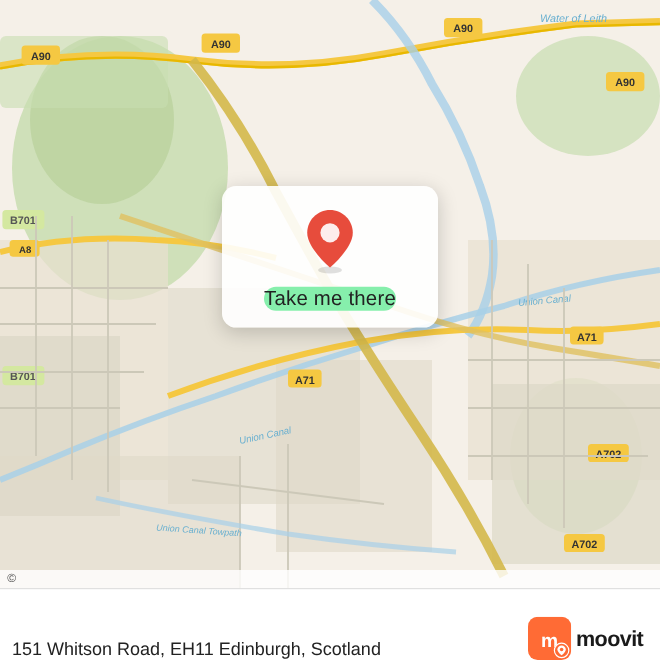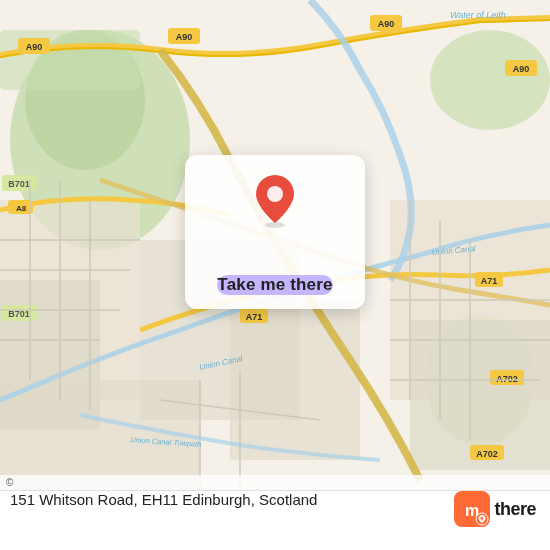--- a/index.html
+++ b/index.html
@@ -65,39 +65,38 @@
       min-width: 180px;
     }
 
     #pin-icon {
       width: 48px;
       height: 56px;
       margin-bottom: 10px;
     }
 
     #take-me-there-btn {
-      background: #c4b5fd;
+      background: #86efac;
       border: none;
       border-radius: 20px;
       padding: 0;
       cursor: pointer;
       font-size: 17px;
-      font-weight: 700;
+      font-weight: 400;
       color: #222;
       letter-spacing: 0.01em;
-      margin-top: 36px;
     }
 
     
     #bottom-bar {
       width: 550px;
       height: 60px;
       background: white;
       display: flex;
-      align-items: flex-start;
+      align-items: flex-end;
       justify-content: space-between;
       padding: 0 14px 0 10px;
       border-top: 1px solid #e0e0e0;
     }
 
     #address-text {
       font-size: 15px;
       color: #222;
       font-weight: 400;
     }
@@ -242,15 +241,15 @@
   <div id="moovit-logo">
 
     <svg id="moovit-icon" viewBox="0 0 36 36" xmlns="http://www.w3.org/2000/svg">
       <rect x="0" y="0" width="36" height="36" rx="8" fill="#FF6B35"></rect>
       <text x="18" y="25" text-anchor="middle" font-size="16" font-weight="bold" fill="white" font-family="Arial">m</text>
 
       <circle cx="28" cy="28" r="6" fill="#FF6B35" stroke="white" stroke-width="1"></circle>
       <path d="M28 24 C26 24 24.5 25.5 24.5 27.2 C24.5 29.5 28 32 28 32 C28 32 31.5 29.5 31.5 27.2 C31.5 25.5 30 24 28 24Z" fill="white"></path>
       <circle cx="28" cy="27.2" r="1.5" fill="#FF6B35"></circle>
     </svg>
-    <span id="moovit-wordmark">there</span>
+    <span id="moovit-wordmark">moovit</span>
   </div>
 </div>
 
 </body></html>

